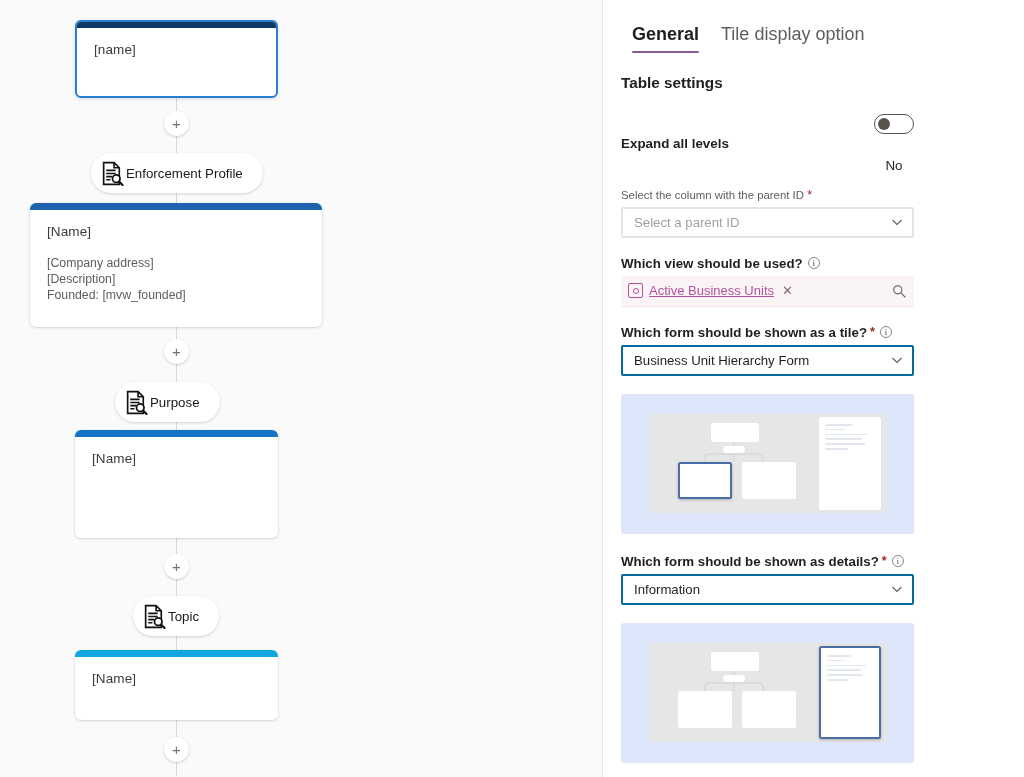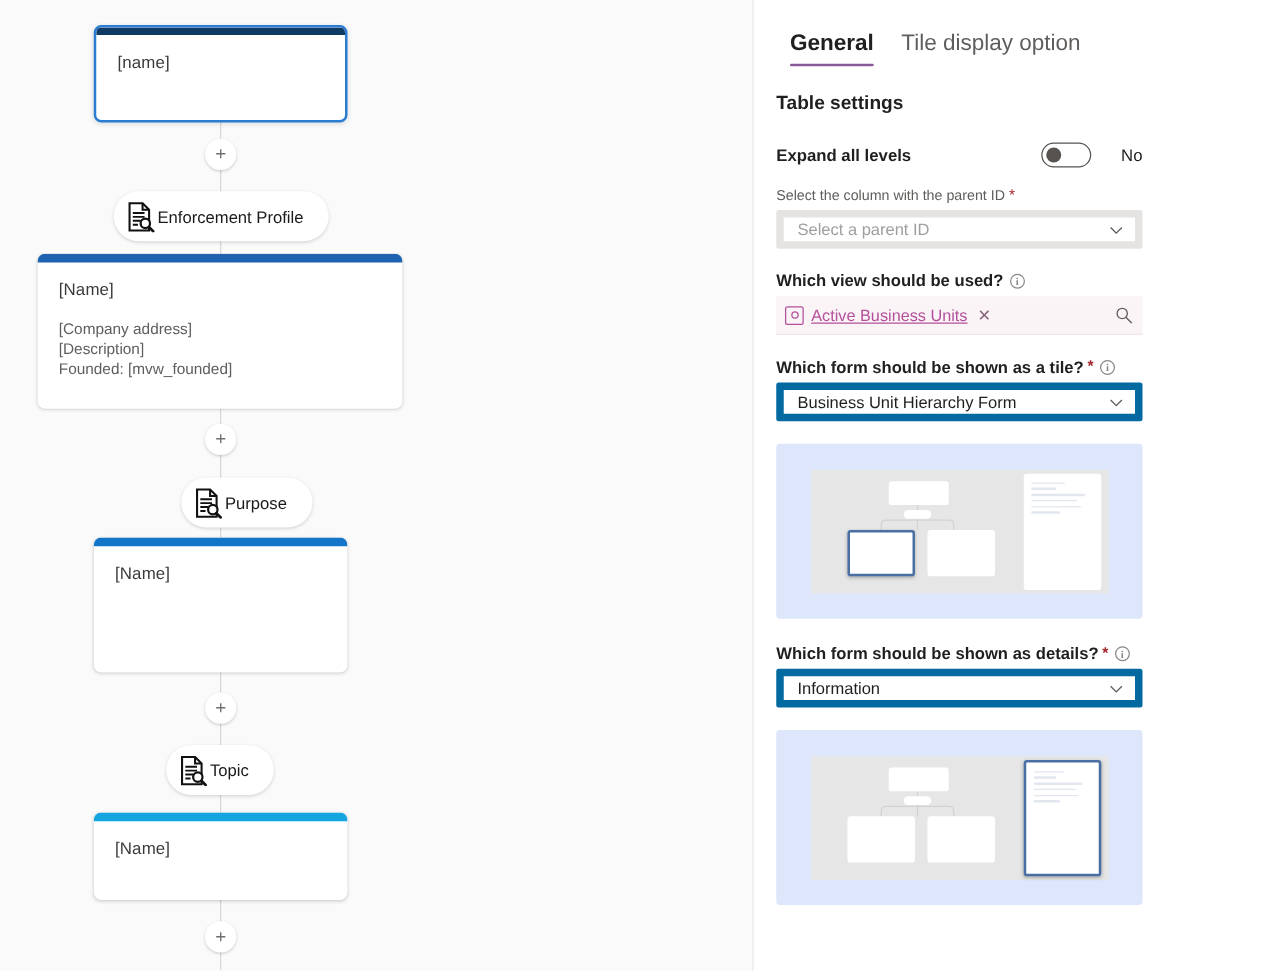--- a/index.html
+++ b/index.html
@@ -117,21 +117,21 @@
   .section-title {
     font-size: 15.3px; font-weight: 700; color: #201f1e;
     margin: 4px 0 22px 0;
   }
 
   .row-toggle {
     display: flex; align-items: center; justify-content: space-between;
     margin-bottom: 16px;
   }
   .row-toggle .rl { font-size: 13.4px; font-weight: 700; color: #201f1e; }
-  .toggle-wrap { display: flex; align-items: center; gap: 24px; }
+  .toggle-wrap { display: flex; align-items: center; gap: 24px; flex-direction: column; }
   .toggle {
     width: 40px; height: 20px; border-radius: 10px;
     background: #ffffff; border: 1.3px solid #57534f;
     position: relative; cursor: pointer;
   }
   .toggle .knob {
     position: absolute; top: 3px; left: 3px;
     width: 12px; height: 12px; border-radius: 50%;
     background: #57534f;
   }
@@ -147,21 +147,21 @@
   .req { color: #a4262c; font-size: 12.5px; line-height: 1; }
   .infoi {
     display: inline-flex; align-items: center; justify-content: center;
     width: 12px; height: 12px; border-radius: 50%;
     border: 1px solid #8a8886; color: #8a8886;
     font-size: 8.5px; font-weight: 700; margin-left: 2px;
     font-family: "Liberation Serif", serif;
   }
 
   .select {
-    height: 31px; border: 6px solid #0369a1; border-radius: 2px;
+    height: 31px; border: 2px solid #0369a1; border-radius: 2px;
     background: #ffffff;
     display: flex; align-items: center; justify-content: space-between;
     padding: 0 9px 0 11px;
     font-size: 13.2px; color: #201f1e;
     cursor: pointer; margin-bottom: 18px;
   }
   .select.placeholder { color: #a19f9d; border-color: #e6e4e3; }
   .chev { width: 12px; height: 12px; display: block; }
 
   .lookup {
@@ -252,21 +252,21 @@
           <div>[Description]</div>
           <div>Founded: [mvw_founded]</div>
         </div>
       </div>
     </div>
 
     <div class="plus" style="top:339px">
       <span>+</span>
     </div>
 
-    <div class="stagepill" style="left:145px; top:382px;align-items:center;">
+    <div class="stagepill" style="left:115px; top:382px;align-items:center;">
       <svg class="docsearch" viewBox="0 0 24 24">
         <path d="M3.5 1.5h10l5 5v16h-15z" fill="#fff" stroke="#111" stroke-width="1.6"></path>
         <path d="M13.5 1.5v5h5" fill="none" stroke="#111" stroke-width="1.6"></path>
         <g stroke="#111" stroke-width="1.5">
           <path d="M6 9h9M6 12h9M6 15h6M6 18h4"></path>
         </g>
         <circle cx="15.6" cy="17" r="3.6" fill="#fff" stroke="#111" stroke-width="1.7"></circle>
         <path d="M18.3 19.7L21.6 23" stroke="#111" stroke-width="2.1" stroke-linecap="round"></path>
       </svg>
       <div class="lbl">Purpose</div>

